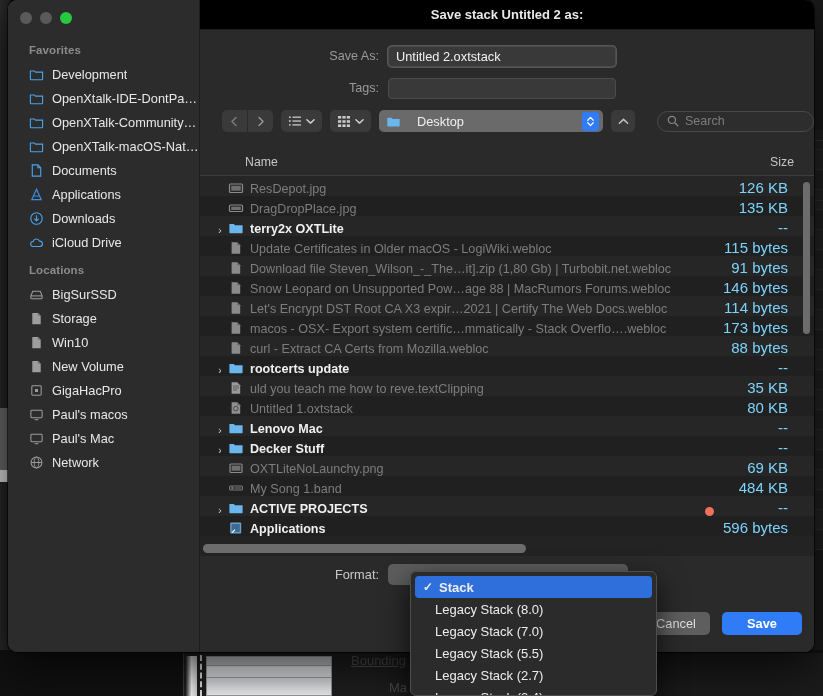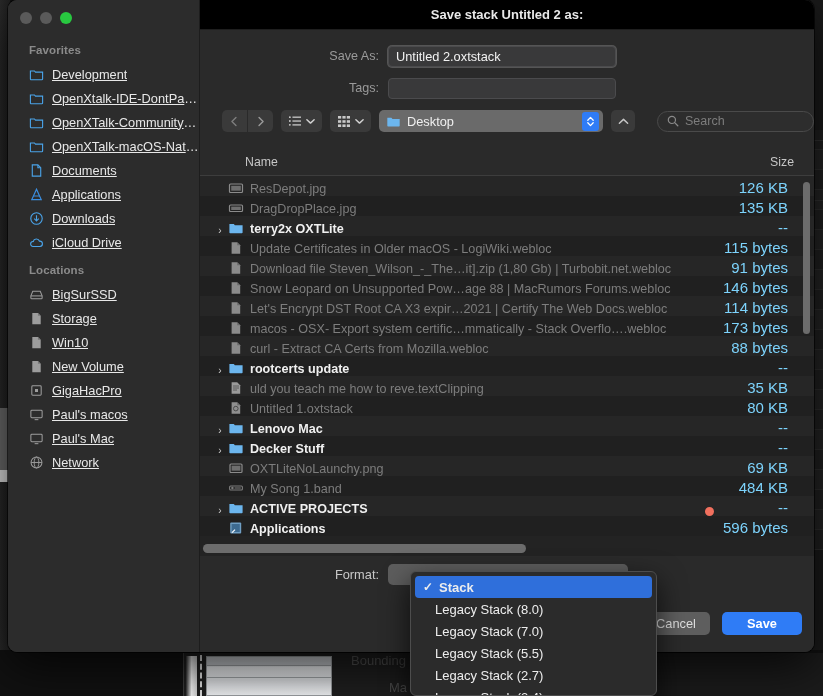--- a/index.html
+++ b/index.html
@@ -94,21 +94,21 @@
 
   .sb-head {
     color: #8b8b8b; font-size: 11.5px; font-weight: 700;
     padding: 10px 0 6px 21px; letter-spacing: .1px;
   }
   .sb-item {
     display: flex; align-items: center; gap: 8px;
     height: 24px; padding-left: 21px; color: #e8e8e8; font-size: 12.8px;
     white-space: nowrap; overflow: hidden;
   }
-  .sb-item .label { overflow: hidden; text-overflow: ellipsis; text-decoration: underline; }
+  .sb-item .label { overflow: hidden; text-overflow: ellipsis; }
   .sb-ico { width: 15px; height: 15px; flex: 0 0 15px; display:block; }
 
   
   .right { flex: 1; display: flex; flex-direction: column; min-width: 0; position: relative; }
 
   .titlebar {
     height: 30px; background: #000000;
     border-bottom: 1px solid #1f1f1f;
     display: flex; align-items: center; justify-content: center;
     color: #e9e9e9; font-size: 13px; font-weight: 700;
@@ -140,21 +140,21 @@
   .navbtn.l { border-radius: 5px 0 0 5px; }
   .navbtn.r { border-radius: 0 5px 5px 0; margin-left: 1px; color:#8f8f8f; }
   .segbtn {
     height: 22px; background: #3a3a3a; border-radius: 5px;
     display: flex; align-items: center; gap: 4px; padding: 0 7px;
     color: #c9c9c9;
   }
   .pathpop {
     flex: 1; max-width: 290px; height: 22px; background: #6a6a6a;
     border-radius: 5px; display: flex; align-items: center;
-    padding: 0 4px 0 7px; gap: 6px; color: #f0f0f0; font-size: 12.8px;
+    padding: 0 4px 0 7px; gap: 16px; color: #f0f0f0; font-size: 12.8px;
   }
   .pathpop .nm { flex:1; }
   .steppr {
     width: 17px; height: 19px; border-radius: 3px; background: #2f7cf6;
     display: flex; flex-direction: column; align-items: center;
     justify-content: center; color: #fff; font-size: 8px; line-height: 7px;
   }
   .upbtn {
     width: 24px; height: 22px; background: #3a3a3a; border-radius: 5px;
     display: flex; align-items: center; justify-content: center; color: #c6c6c6;
@@ -283,21 +283,21 @@
     <div class="bg-hline" style="top:200px"></div>
     <div class="bg-bottom"></div>
     <div class="bg-right-pane"></div>
     <div class="bg-doc-area"></div>
     <div class="bg-doc-scroll"></div>
     <div class="bg-doc-dash"></div>
     <div class="bg-doc-card">
       <div class="ln" style="top:8px"></div>
       <div class="ln" style="top:20px"></div>
     </div>
-    <span class="bg-label" style="left:351px; top:653px;">Bounding</span>
+    <span class="bg-label" style="left:351px; top:653px;text-decoration:underline;">Bounding</span>
     <span class="bg-label" style="left:389px; top:680px;">Ma</span>
   </div>
 
   <div class="dialog">
 
     <div class="sidebar">
 
       <div class="traffic">
         <span class="tl close"></span>
         <span class="tl min"></span>

